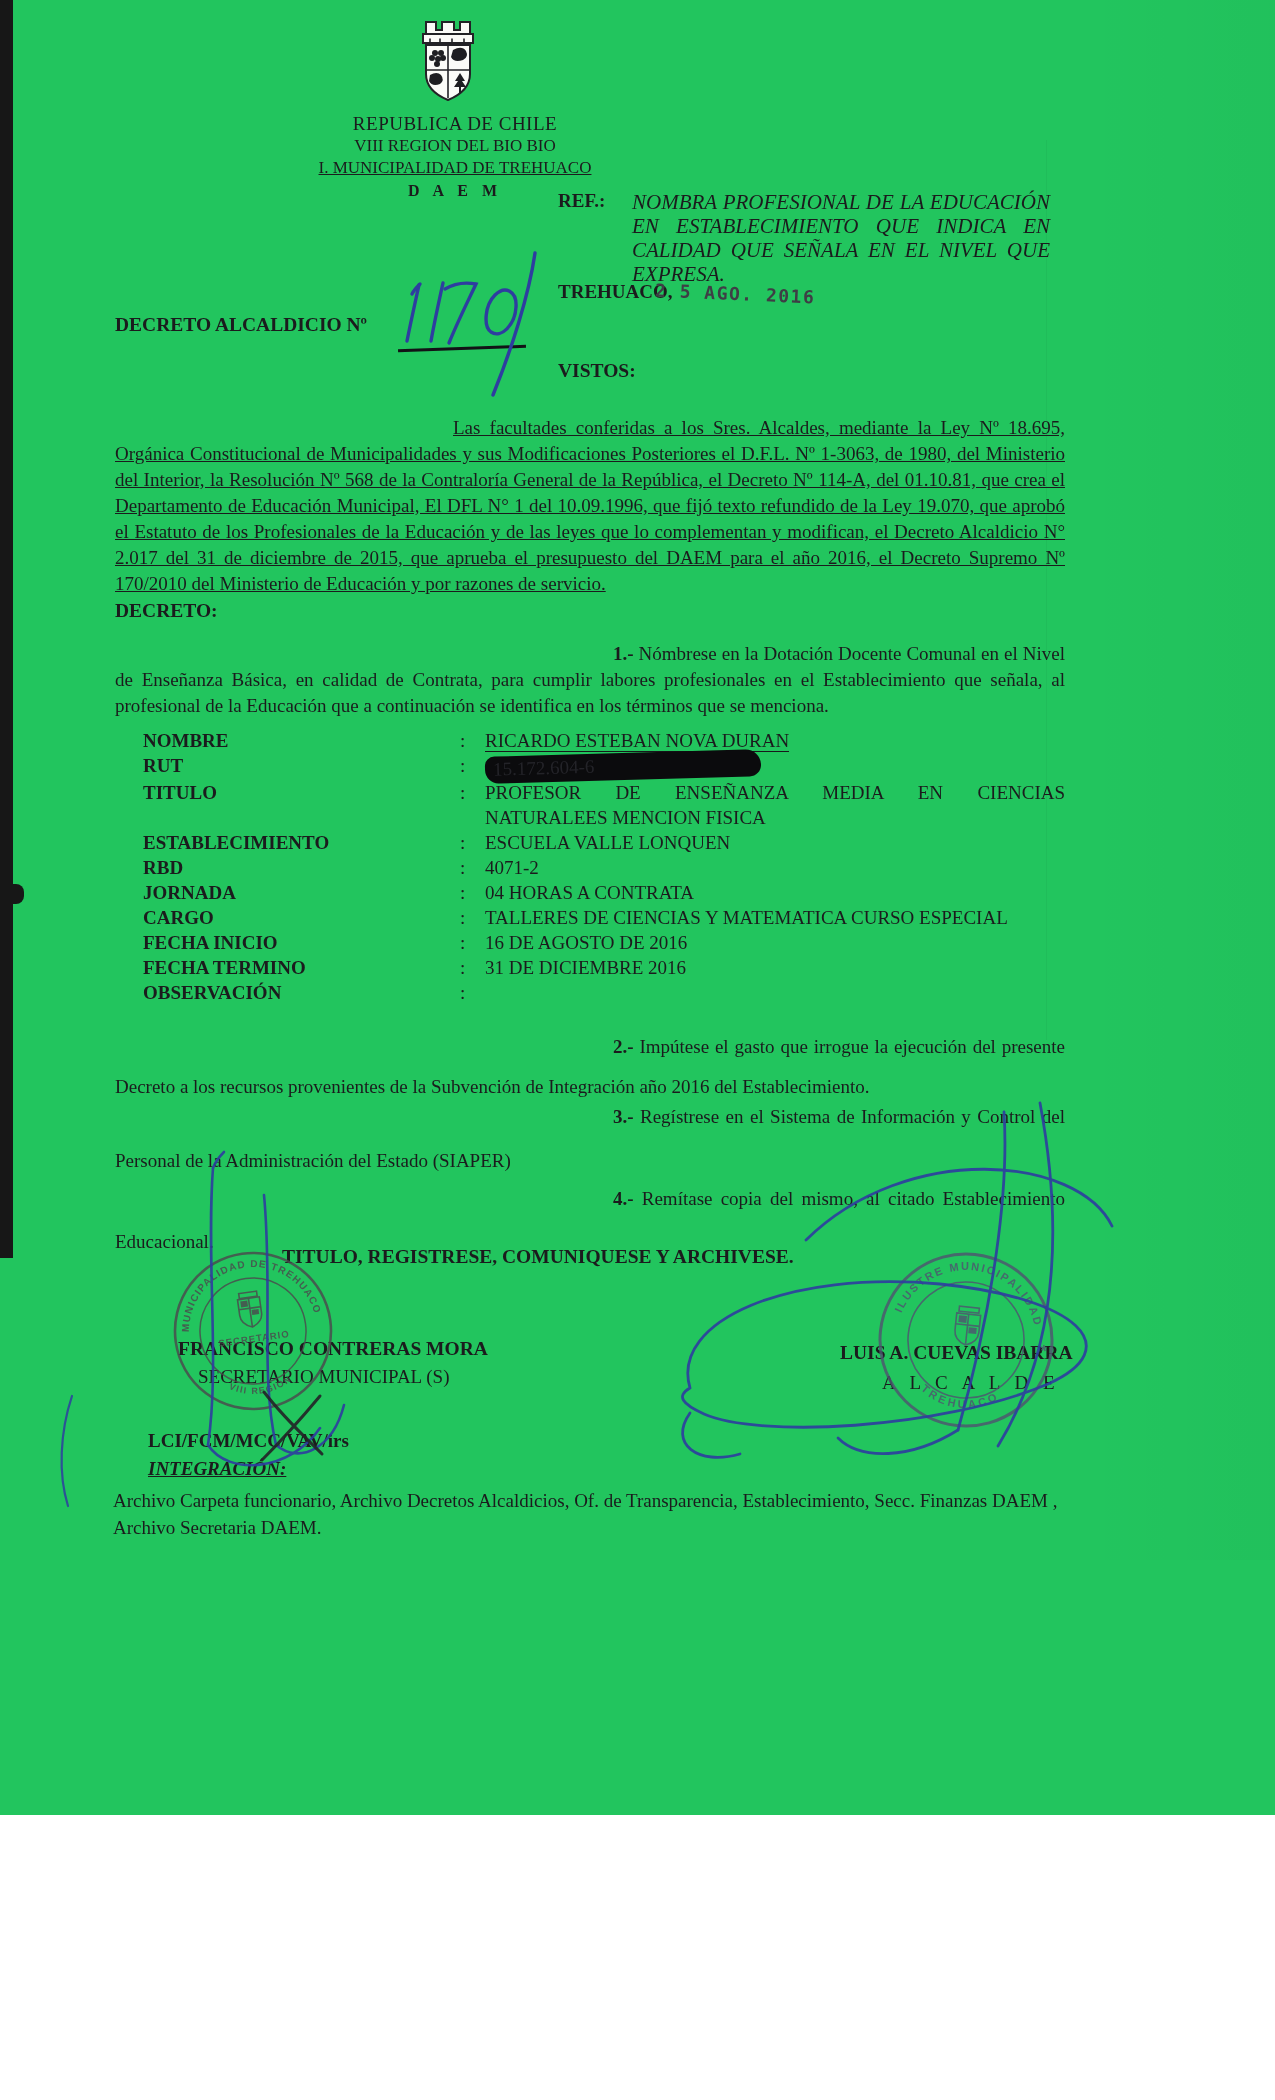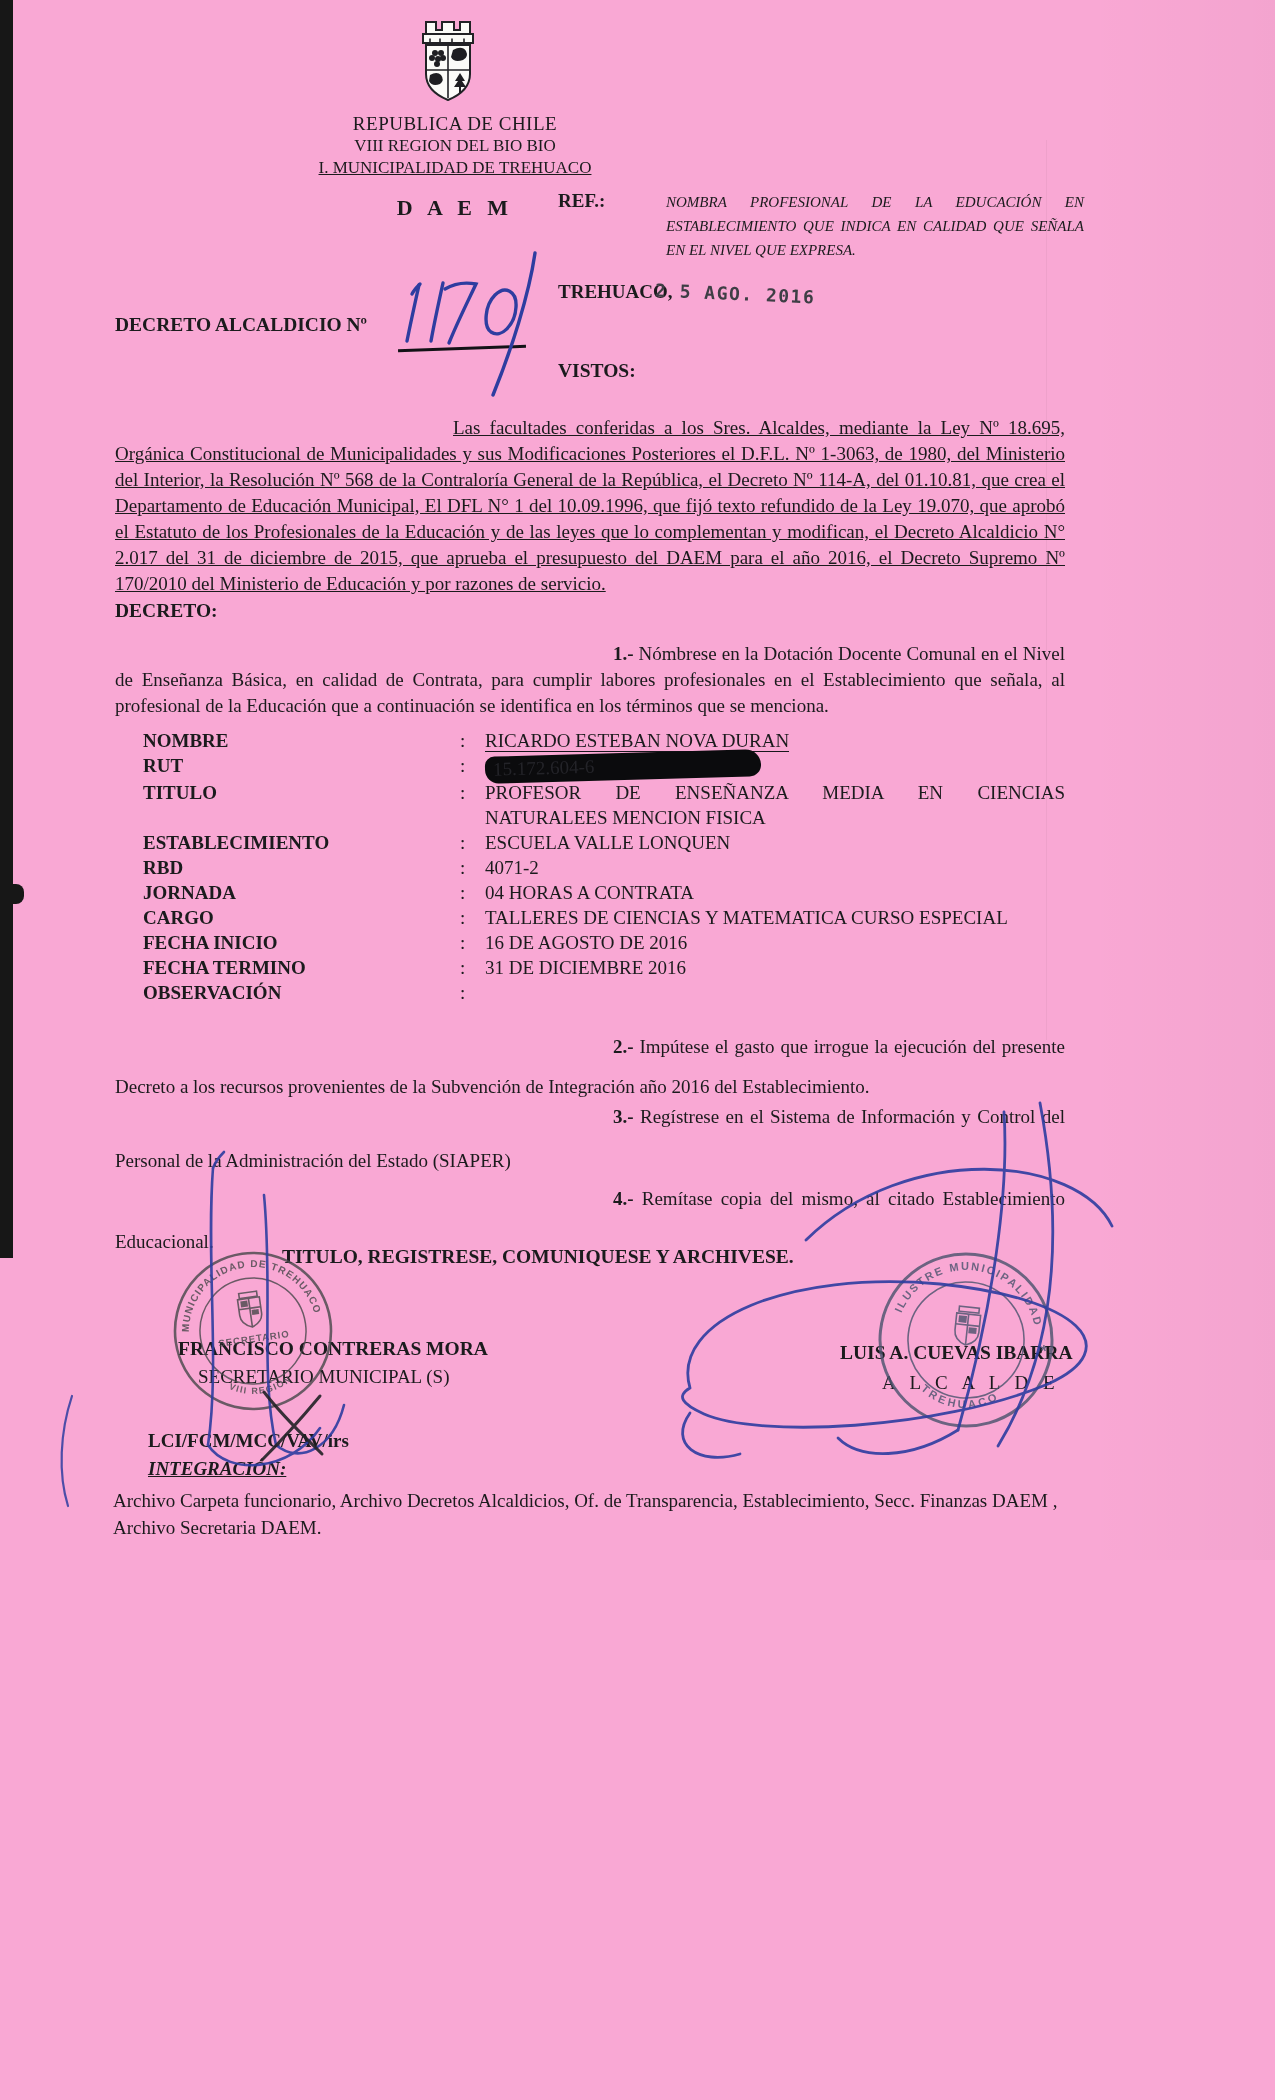--- a/index.html
+++ b/index.html
@@ -1,34 +1,34 @@
 <!DOCTYPE html>
 <html><head>
 <meta charset="utf-8">
 <style>
   html,body{margin:0;padding:0;}
   body{width:1275px;height:2100px;background:#ffffff;}
-  .page{position:relative;width:1275px;height:2100px;background:#f9a8d4;overflow:hidden;
+  .page{position:relative;width:1275px;height:1815px;background:#22c55e;overflow:hidden;
         font-family:"Liberation Serif",serif;color:#1b1b1d;}
   .abs{position:absolute;}
   
   .edge-strip{left:0;top:0;width:13px;height:1258px;background:#171717;}
   .edge-bump{left:0;top:884px;width:24px;height:20px;background:#171717;border-radius:0 8px 8px 0;}
   .crease{left:1046px;top:140px;width:1px;height:900px;background:rgba(0,0,0,0.04);}
   .shade{right:0;top:0;width:190px;height:1560px;background:linear-gradient(to right,rgba(0,0,0,0),rgba(0,0,0,0.022));}
   
   .hdr{left:230px;top:114px;width:450px;text-align:center;line-height:20px;}
   .hdr .l1{font-size:19px;letter-spacing:0.5px;}
   .hdr .l2{font-size:17px;margin-top:2px;}
   .hdr .l3{font-size:17px;margin-top:2px;text-decoration:underline;}
-  .hdr .l4{font-size:22px;margin-top:20px;font-weight:bold;letter-spacing:5px;}
+  .hdr .l4{font-size:16px;margin-top:3px;font-weight:bold;letter-spacing:5px;}
   
   .ref-label{left:558px;top:190px;font-size:19px;font-weight:bold;}
-  .ref-text{left:632px;top:190px;width:418px;font-size:15px;font-style:italic;
-            text-align:justify;line-height:24px;margin-left:34px;}
+  .ref-text{left:632px;top:190px;width:418px;font-size:21px;font-style:italic;
+            text-align:justify;line-height:24px;}
   .city{left:558px;top:281px;font-size:19px;font-weight:bold;}
   .date-stamp{left:655px;top:283px;font-family:"DejaVu Sans Mono",monospace;font-weight:bold;
               font-size:18px;color:#3e3e45;letter-spacing:1.5px;transform:rotate(2.5deg);}
   
   .decree-label{left:115px;top:314px;font-size:19.5px;font-weight:bold;}
   .decree-underline{left:398px;top:347px;width:128px;height:2.5px;background:#121216;transform:rotate(-2deg);}
   .hand-num{left:383px;top:243px;width:200px;height:165px;z-index:4;}
   
   .vistos-h{left:558px;top:360px;font-size:19.5px;font-weight:bold;}
   .para{font-size:19px;text-align:justify;}

